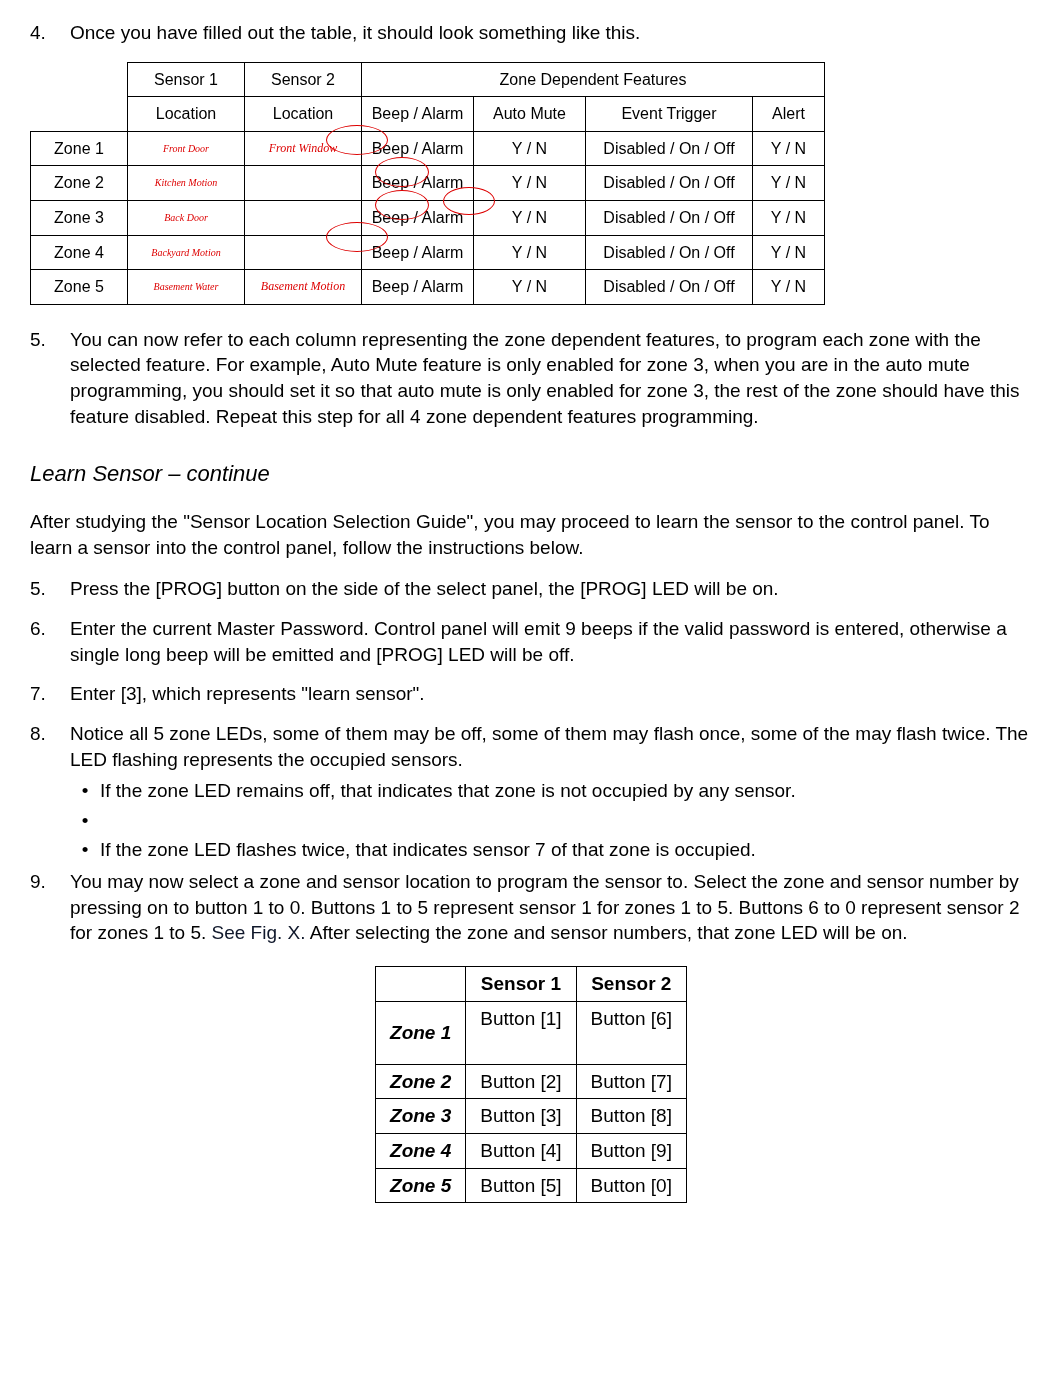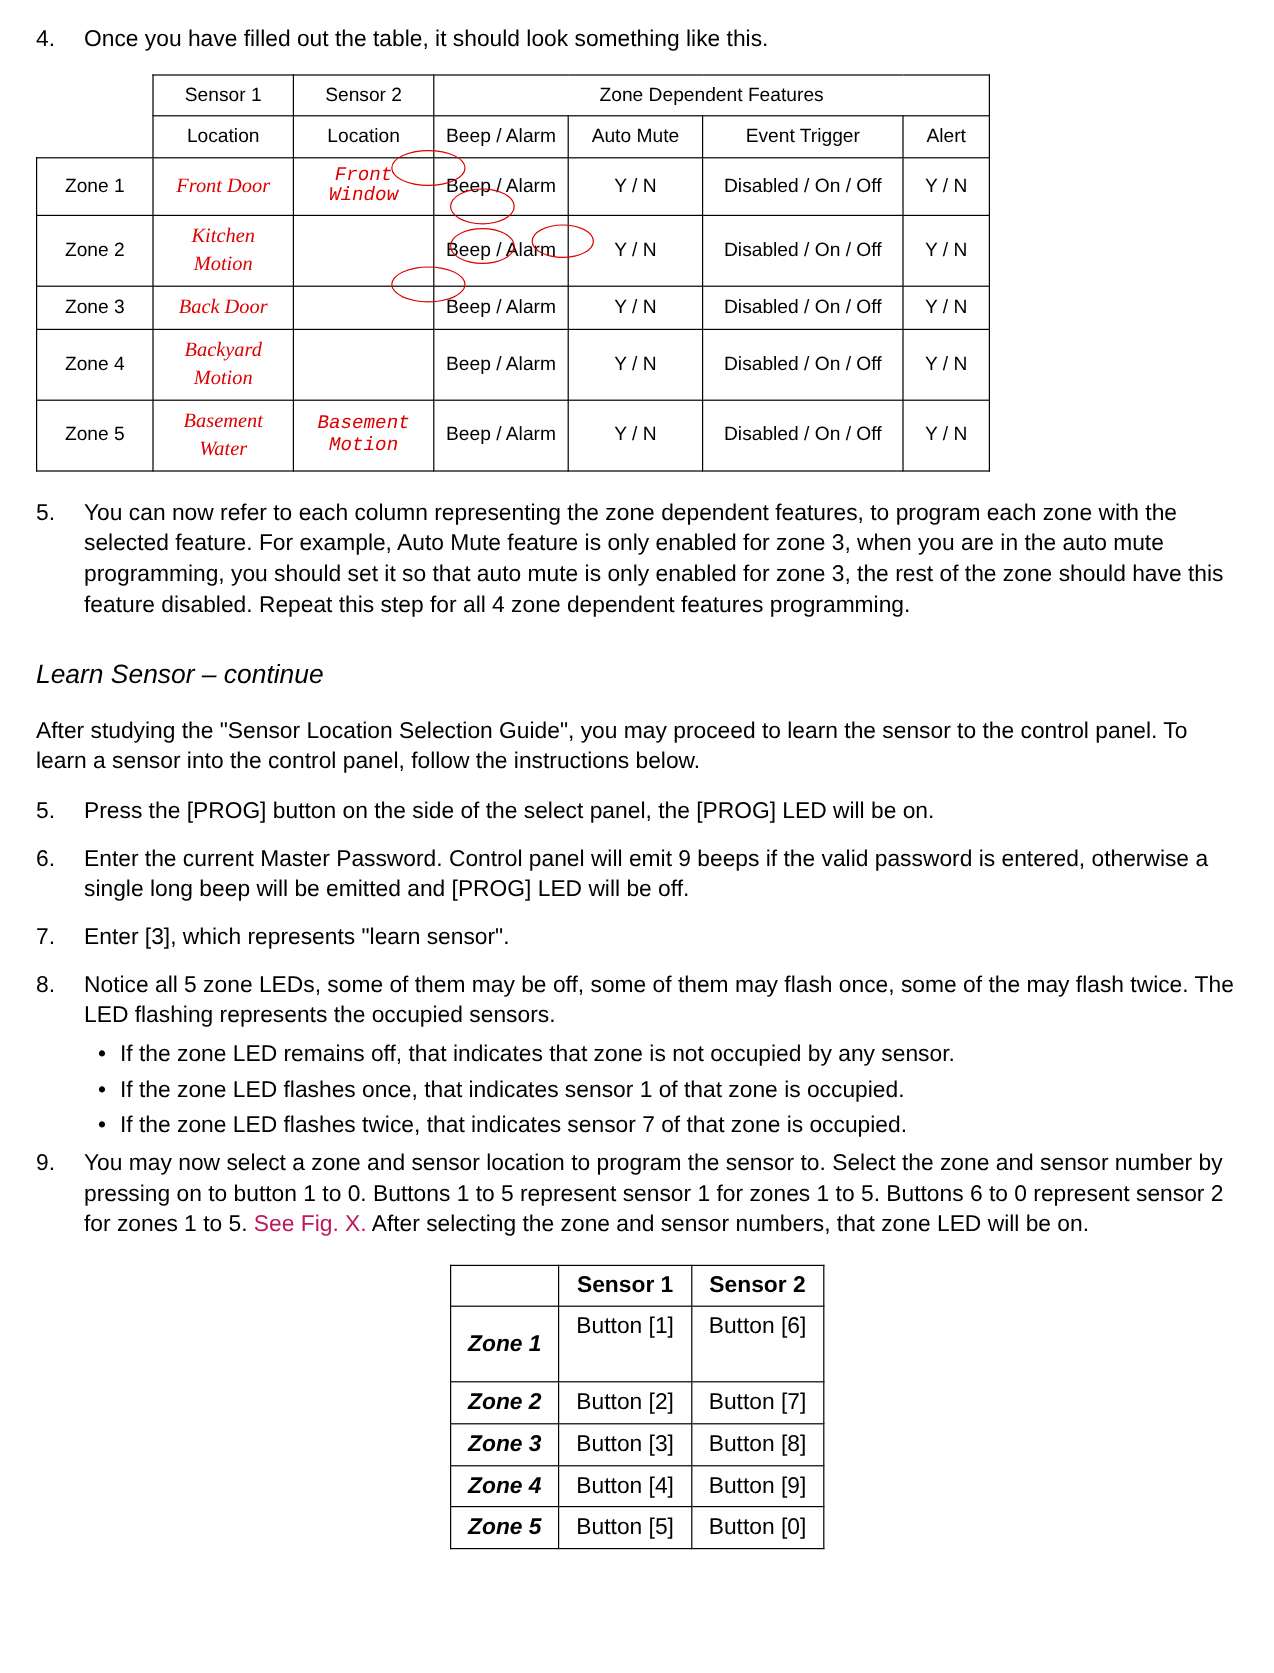--- a/index.html
+++ b/index.html
@@ -23,42 +23,42 @@
   .ol-text { flex: 1; }
   .bul-item {
     display: flex;
     margin: 4px 0 4px 40px;
   }
   .bul-mark {
     width: 30px;
     flex: 0 0 30px;
     text-align: center;
   }
-  .red-inline { color: #be185d; margin-top: 24px; }
+  .red-inline { color: #0f172a; margin-top: 24px; }
   h2.section {
     font-size: 22px;
     font-style: italic;
     font-weight: normal;
     margin: 30px 0 20px 0;
   }
   
   .t1-wrap { position: relative; margin: 16px 0 22px 0; }
   table.t1 {
     border-collapse: collapse;
     font-size: 16px;
   }
   table.t1 td, table.t1 th {
     border: 1px solid #000;
     padding: 6px 8px;
     text-align: center;
     vertical-align: middle;
   }
   .t1 .noborder { border: none; }
-  .t1 .hw { font-family: "Georgia", serif; font-style: italic; color: #d00; font-size: 17px; }
-  .t1 .hw.sm { font-size: 16px; line-height: 1.1; font-family: Liberation Mono, monospace; }
+  .t1 .hw { font-family: "Georgia", serif; font-style: italic; color: #d00; font-size: 10px; }
+  .t1 .hw.sm { font-size: 12px; line-height: 1.1; }
   .t1 td.narrow { width: 80px; }
   .t1 td.s1 { width: 100px; }
   .t1 td.s2 { width: 100px; }
   .t1 td.feat { width: 95px; }
   .t1 td.featw { width: 150px; }
   .t1 td.featn { width: 55px; margin-left: 16px; }
   
   .oval {
     position: absolute;
     border: 1.5px solid #d00;
@@ -194,21 +194,20 @@
   <div class="ol-num">8.</div>
   <div class="ol-text">Notice all 5 zone LEDs, some of them may be off, some of them may flash once, some of the may flash twice.  The LED flashing represents the occupied sensors.</div>
 </div>
 
 <div class="bul-item">
   <div class="bul-mark">•</div>
   <div>If the zone LED remains off, that indicates that zone is not occupied by any sensor.</div>
 </div>
 <div class="bul-item">
   <div class="bul-mark">•</div>
-  <div>If the zone LED flashes once, that indicates sensor 1 of that zone is occupied.</div>
 </div>
 <div class="bul-item">
   <div class="bul-mark">•</div>
   <div>If the zone LED flashes twice, that indicates sensor 7 of that zone is occupied.</div>
 </div>
 
 <div class="ol-item" style="margin-top:6px">
   <div class="ol-num">9.</div>
   <div class="ol-text">
     <span>You may now select a zone and sensor location to program the sensor to.  Select the zone and sensor number by pressing on to button 1 to 0.  Buttons 1 to 5 represent sensor 1 for zones 1 to 5.  Buttons 6 to 0 represent sensor 2 for zones 1 to 5.  </span><span class="red-inline">See Fig. X.</span><span>  After selecting the zone and sensor numbers, that zone LED will be on.</span>

